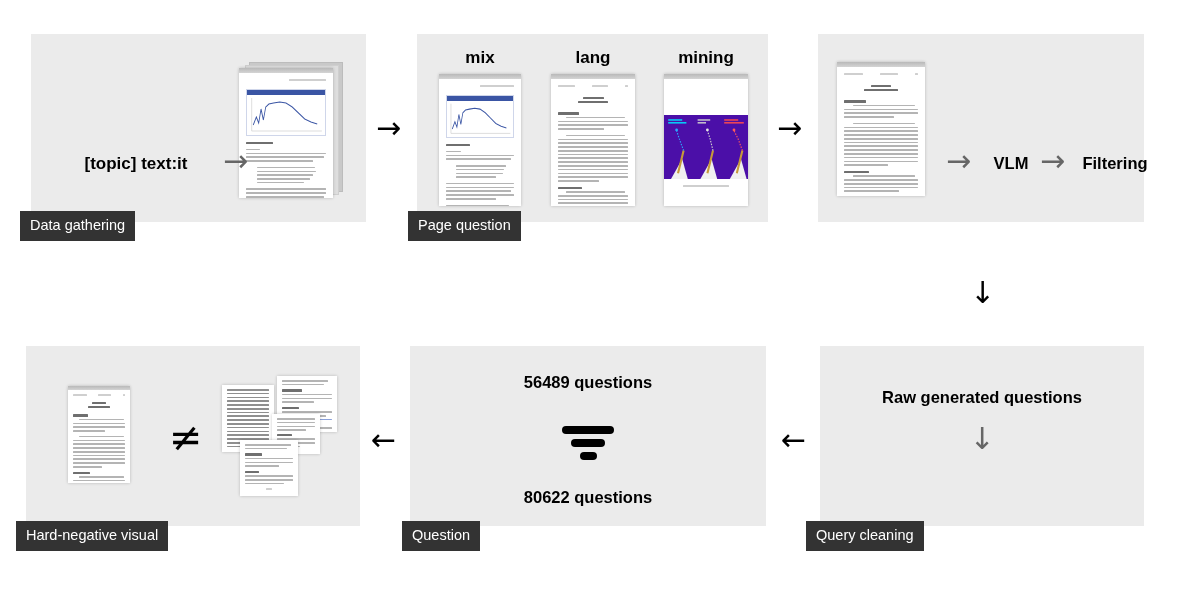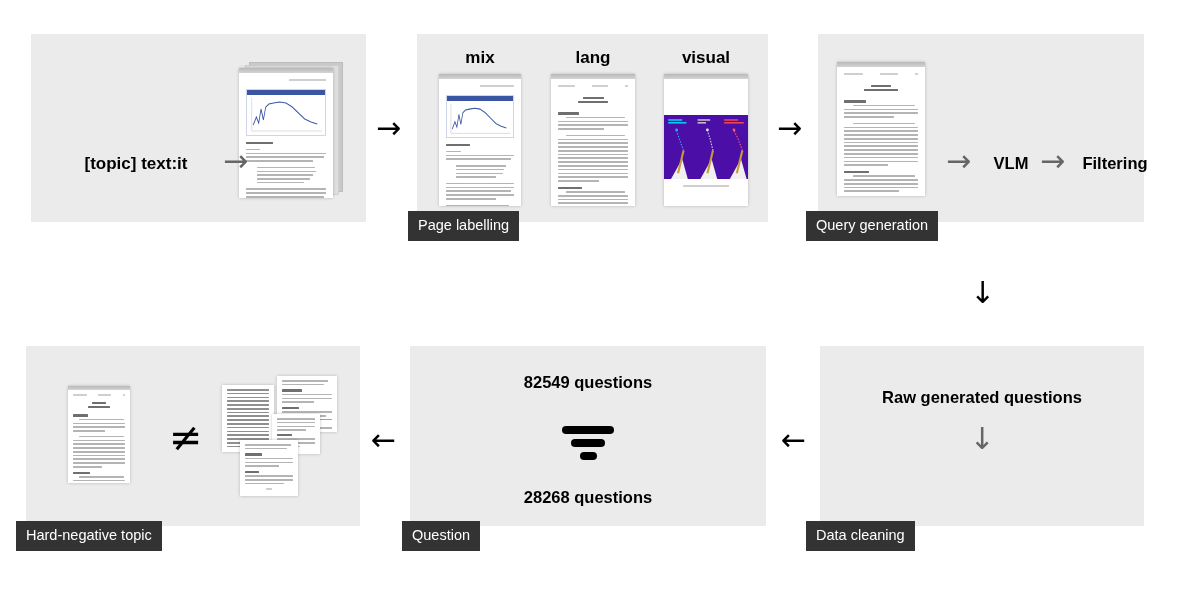--- a/index.html
+++ b/index.html
@@ -231,29 +231,30 @@
               <div class="tline" style="width:98%"></div>
 
             </div>
 
           </div>
         </div>
       </div>
 
     </div>
   </div>
+  <div class="badge" style="left:20px; top:211px;">Data gathering</div>
 
   <div class="arrow" style="left:376px; top:113px;">→</div>
 
   <div class="panel" style="left:417px; top:34px; width:351px; height:188px;">
     <div class="panel-inner">
 
       <div class="hdr" style="left:18px; top:14px; width:90px;">mix</div>
       <div class="hdr" style="left:131px; top:14px; width:90px;">lang</div>
-      <div class="hdr" style="left:243px; top:14px; width:92px;">visual</div>
+      <div class="hdr" style="left:243px; top:14px; width:92px;">mining</div>
 
       <div class="doc" style="left:22px; top:40px; width:82px; height:132px;">
         <div class="topbar"></div>
         <div class="doc-body">
           <div class="runhead">
             <div class="tline light" style="width:0%"></div>
             <div class="tline light" style="width:50%"></div>
           </div>
           <div class="minichart">
             <div class="ctitle"></div>
@@ -370,21 +371,21 @@
             </svg>
           </div>
           <div style="padding:6px 7px;">
             <div class="tline light" style="width:66%; margin:0 auto;"></div>
           </div>
         </div>
       </div>
 
     </div>
   </div>
-  <div class="badge" style="left:408px; top:211px;">Page labelling</div>
+  <div class="badge" style="left:408px; top:211px;">Page question</div>
 
   <div class="arrow" style="left:777px; top:113px;">→</div>
 
   <div class="panel" style="left:818px; top:34px; width:326px; height:188px;">
     <div class="panel-inner">
 
       <div class="doc" style="left:19px; top:28px; width:88px; height:134px;">
         <div class="topbar"></div>
         <div class="doc-body">
           <div class="runhead">
@@ -432,45 +433,44 @@
       <div class="arrow gray" style="left:128px; top:112px;">→</div>
 
       <div class="big-label" style="left:170px; top:120px; width:46px;">VLM</div>
 
       <div class="arrow gray" style="left:222px; top:112px;">→</div>
 
       <div class="big-label" style="left:258px; top:120px; width:78px;">Filtering</div>
 
     </div>
   </div>
-  <div class="badge" style="left:806px; top:211px;">Query generation</div>
 
   <div class="arrow" style="left:970px; top:278px;">↓</div>
 
   <div class="panel" style="left:820px; top:346px; width:324px; height:180px;">
     <div class="panel-inner">
       <div class="big-label" style="left:0px; top:42px; width:324px;">Raw generated questions</div>
       <div class="arrow gray" style="left:0px; top:78px; width:324px; text-align:center;">↓</div>
     </div>
   </div>
-  <div class="badge" style="left:806px; top:521px;">Data cleaning</div>
+  <div class="badge" style="left:806px; top:521px;">Query cleaning</div>
 
   <div class="arrow" style="left:781px; top:425px;">←</div>
 
   <div class="panel" style="left:410px; top:346px; width:356px; height:180px;">
     <div class="panel-inner">
-      <div class="big-label" style="left:0px; top:27px; width:356px;">82549 questions</div>
+      <div class="big-label" style="left:0px; top:27px; width:356px;">56489 questions</div>
 
       <div class="funnel" style="left:0px; top:80px; width:356px;">
         <i style="width:52px; height:8px;"></i>
         <i style="width:34px; height:8px;"></i>
         <i style="width:17px; height:8px;"></i>
       </div>
 
-      <div class="big-label" style="left:0px; top:142px; width:356px;">28268 questions</div>
+      <div class="big-label" style="left:0px; top:142px; width:356px;">80622 questions</div>
     </div>
   </div>
   <div class="badge" style="left:402px; top:521px;">Question</div>
 
   <div class="arrow" style="left:371px; top:425px;">←</div>
 
   <div class="panel" style="left:26px; top:346px; width:334px; height:180px;">
     <div class="panel-inner">
 
       <div class="doc" style="left:42px; top:40px; width:62px; height:97px;">
@@ -585,15 +585,15 @@
             <div class="tline" style="width:100%"></div>
             <div class="tline" style="width:82%"></div>
             <div class="tline light" style="width:14%; margin:4px auto 0 auto;"></div>
           </div>
         </div>
 
       </div>
 
     </div>
   </div>
-  <div class="badge" style="left:16px; top:521px;">Hard-negative topic</div>
+  <div class="badge" style="left:16px; top:521px;">Hard-negative visual</div>
 
 </div>
 
 </body></html>

